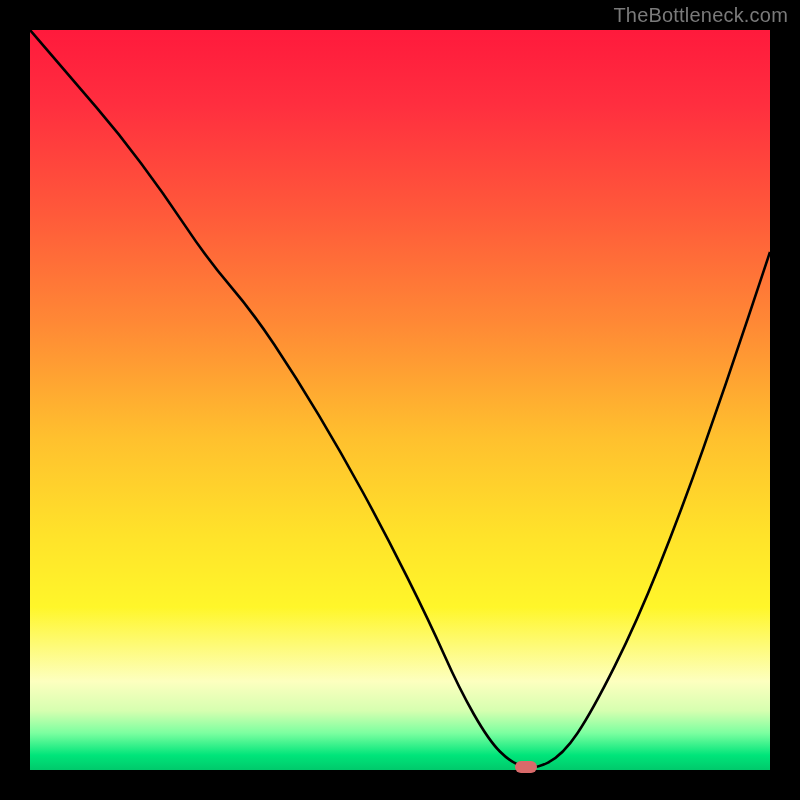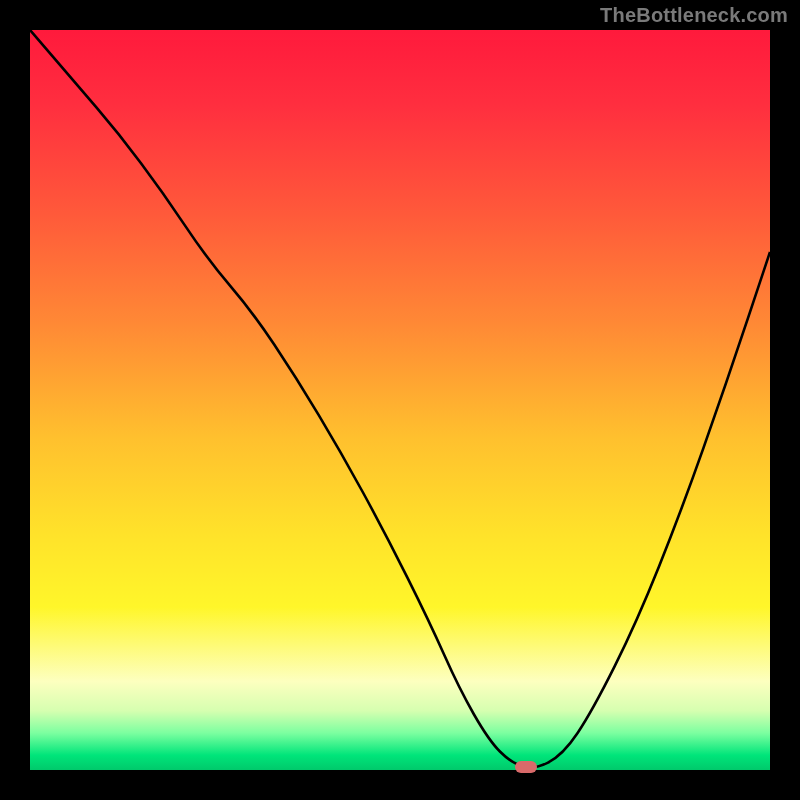--- a/index.html
+++ b/index.html
@@ -39,21 +39,21 @@
       #00e57a 98%,
       #00c96b 100%
     );
   }
   .watermark {
     position: absolute;
     top: 4px;
     right: 12px;
     color: #7a7a7a;
     font-size: 20px;
-    font-weight: 700;
+    font-weight: 400;
     letter-spacing: 0.2px;
     user-select: none;
   }
   svg.curve {
     position: absolute;
     left: 0;
     top: 0;
     width: 100%;
     height: 100%;
   }

